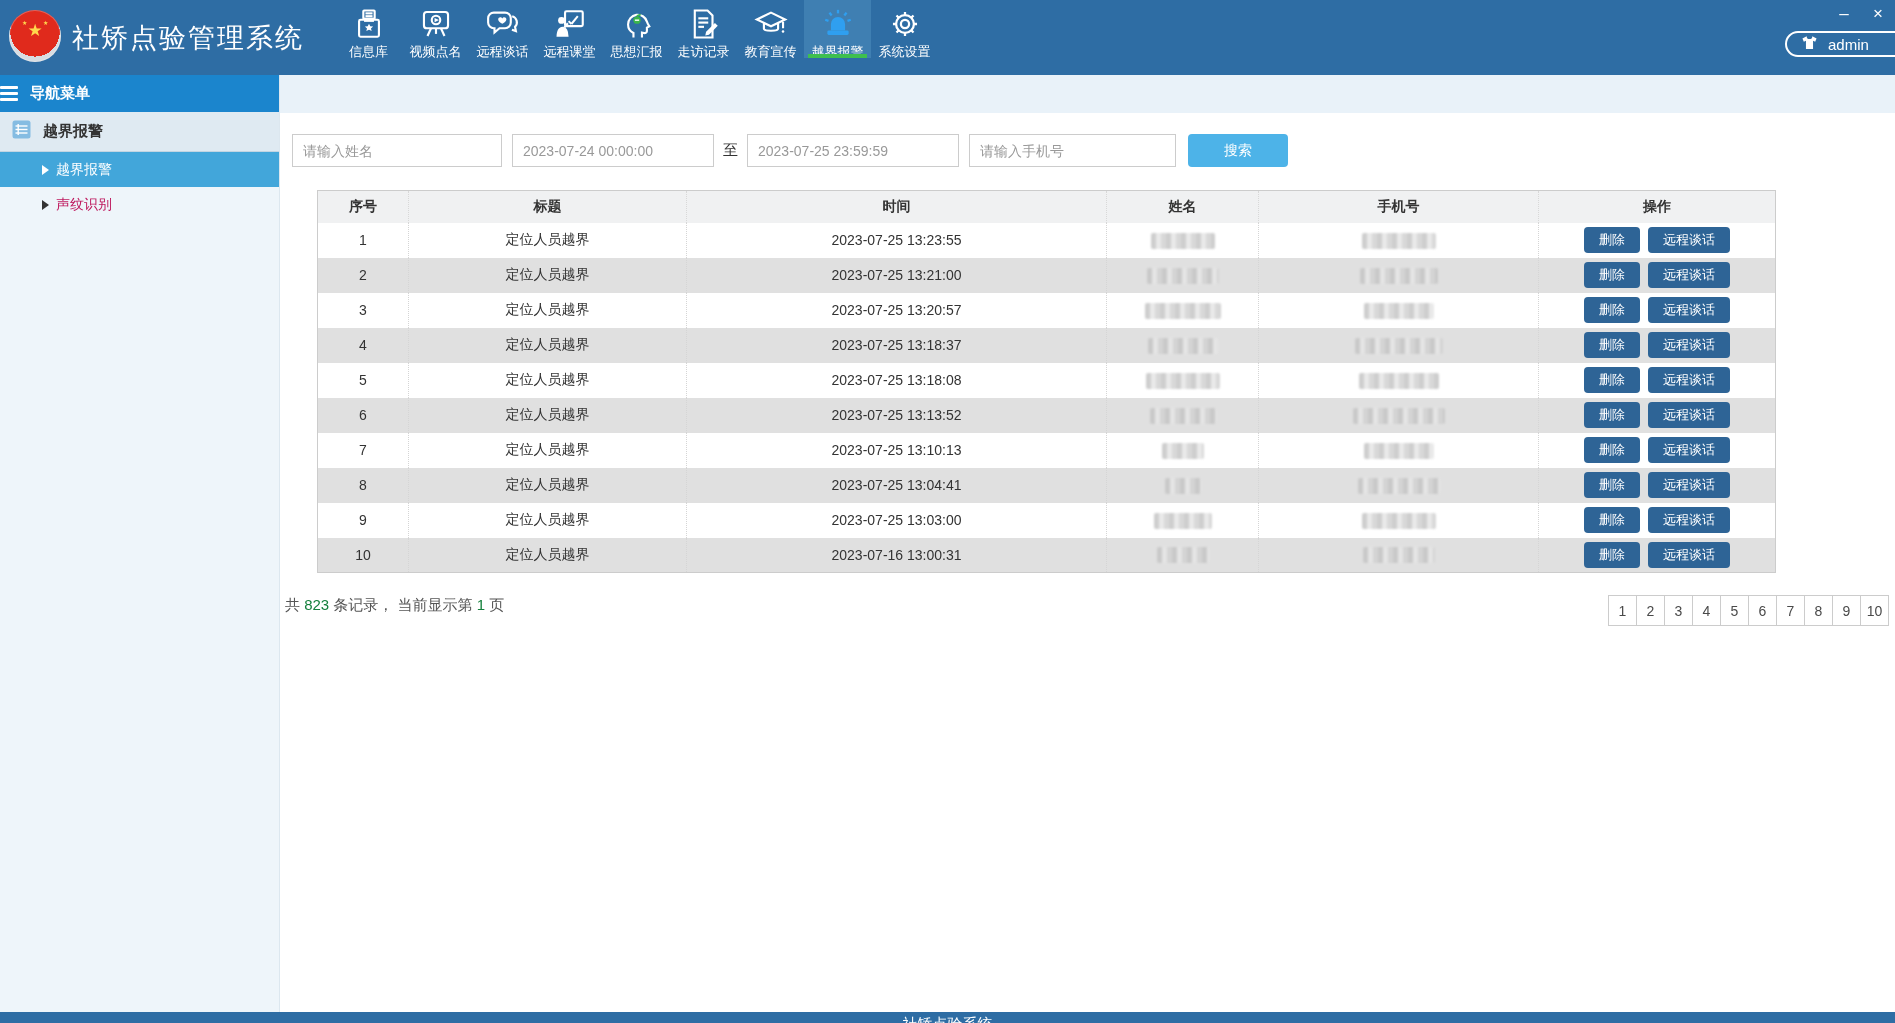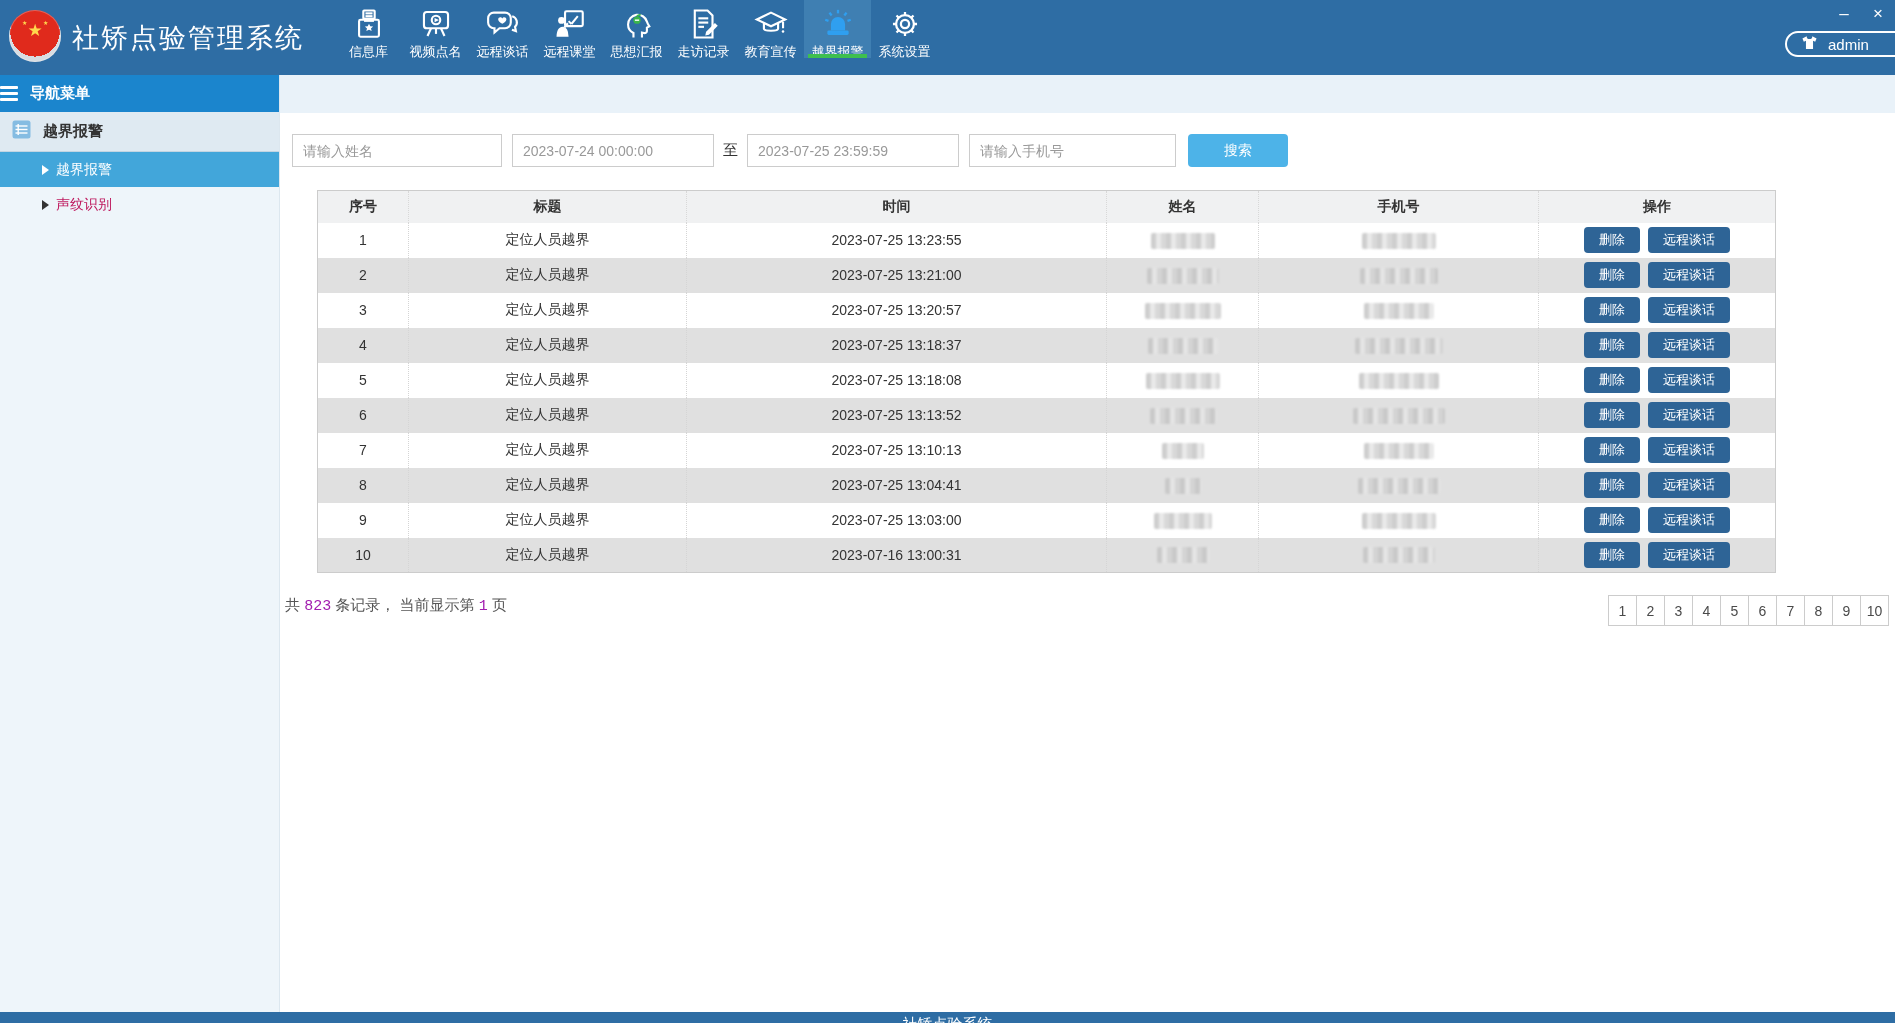--- a/index.html
+++ b/index.html
@@ -67,21 +67,21 @@
   .col-no{width:91px} .col-title{width:278px} .col-time{width:420px} .col-name{width:152px} .col-phone{width:280px} .col-op{width:237px}
 
   .redact { display:inline-block; height:16px; border-radius:2px; vertical-align:middle;
             background:repeating-linear-gradient(90deg,#c6c6c6 0 5px,#e6e6e6 5px 10px,#d2d2d2 10px 15px);
             filter:blur(1.3px); opacity:.85; }
   .op-wrap { display:flex; gap:8px; justify-content:center; align-items:center; }
   .act-btn { height:26px; padding:0 15px; background:#2e6496; color:#fff; border:none; border-radius:4px; font-size:13px;
              cursor:pointer; font-family:Liberation Sans, sans-serif; white-space:nowrap; }
 
   .summary { position:absolute; left:5px; top:521px; font-size:15px; color:#555; }
-  .summary .blue { color:#a21caf;font-family:Liberation Mono, monospace; }
+  .summary .blue { color:#15803d; }
 
   .pagination { position:absolute; left:1328px; top:520px; display:flex; }
   .page-cell { width:29px; height:31px; border:1px solid #ccc; margin-left:-1px; background:#fff; display:flex;
                align-items:center; justify-content:center; font-size:14px; color:#4a4a4a; cursor:pointer; }
   .page-cell:first-child { margin-left:0; }
 
   
   .bottombar { position:absolute; left:0; bottom:0; width:1895px; height:11px; background:#2e6da4; overflow:hidden; }
   .bottombar .btext { display:block; text-align:center; color:#fff; font-size:15px; margin-top:3px; }
 </style>

